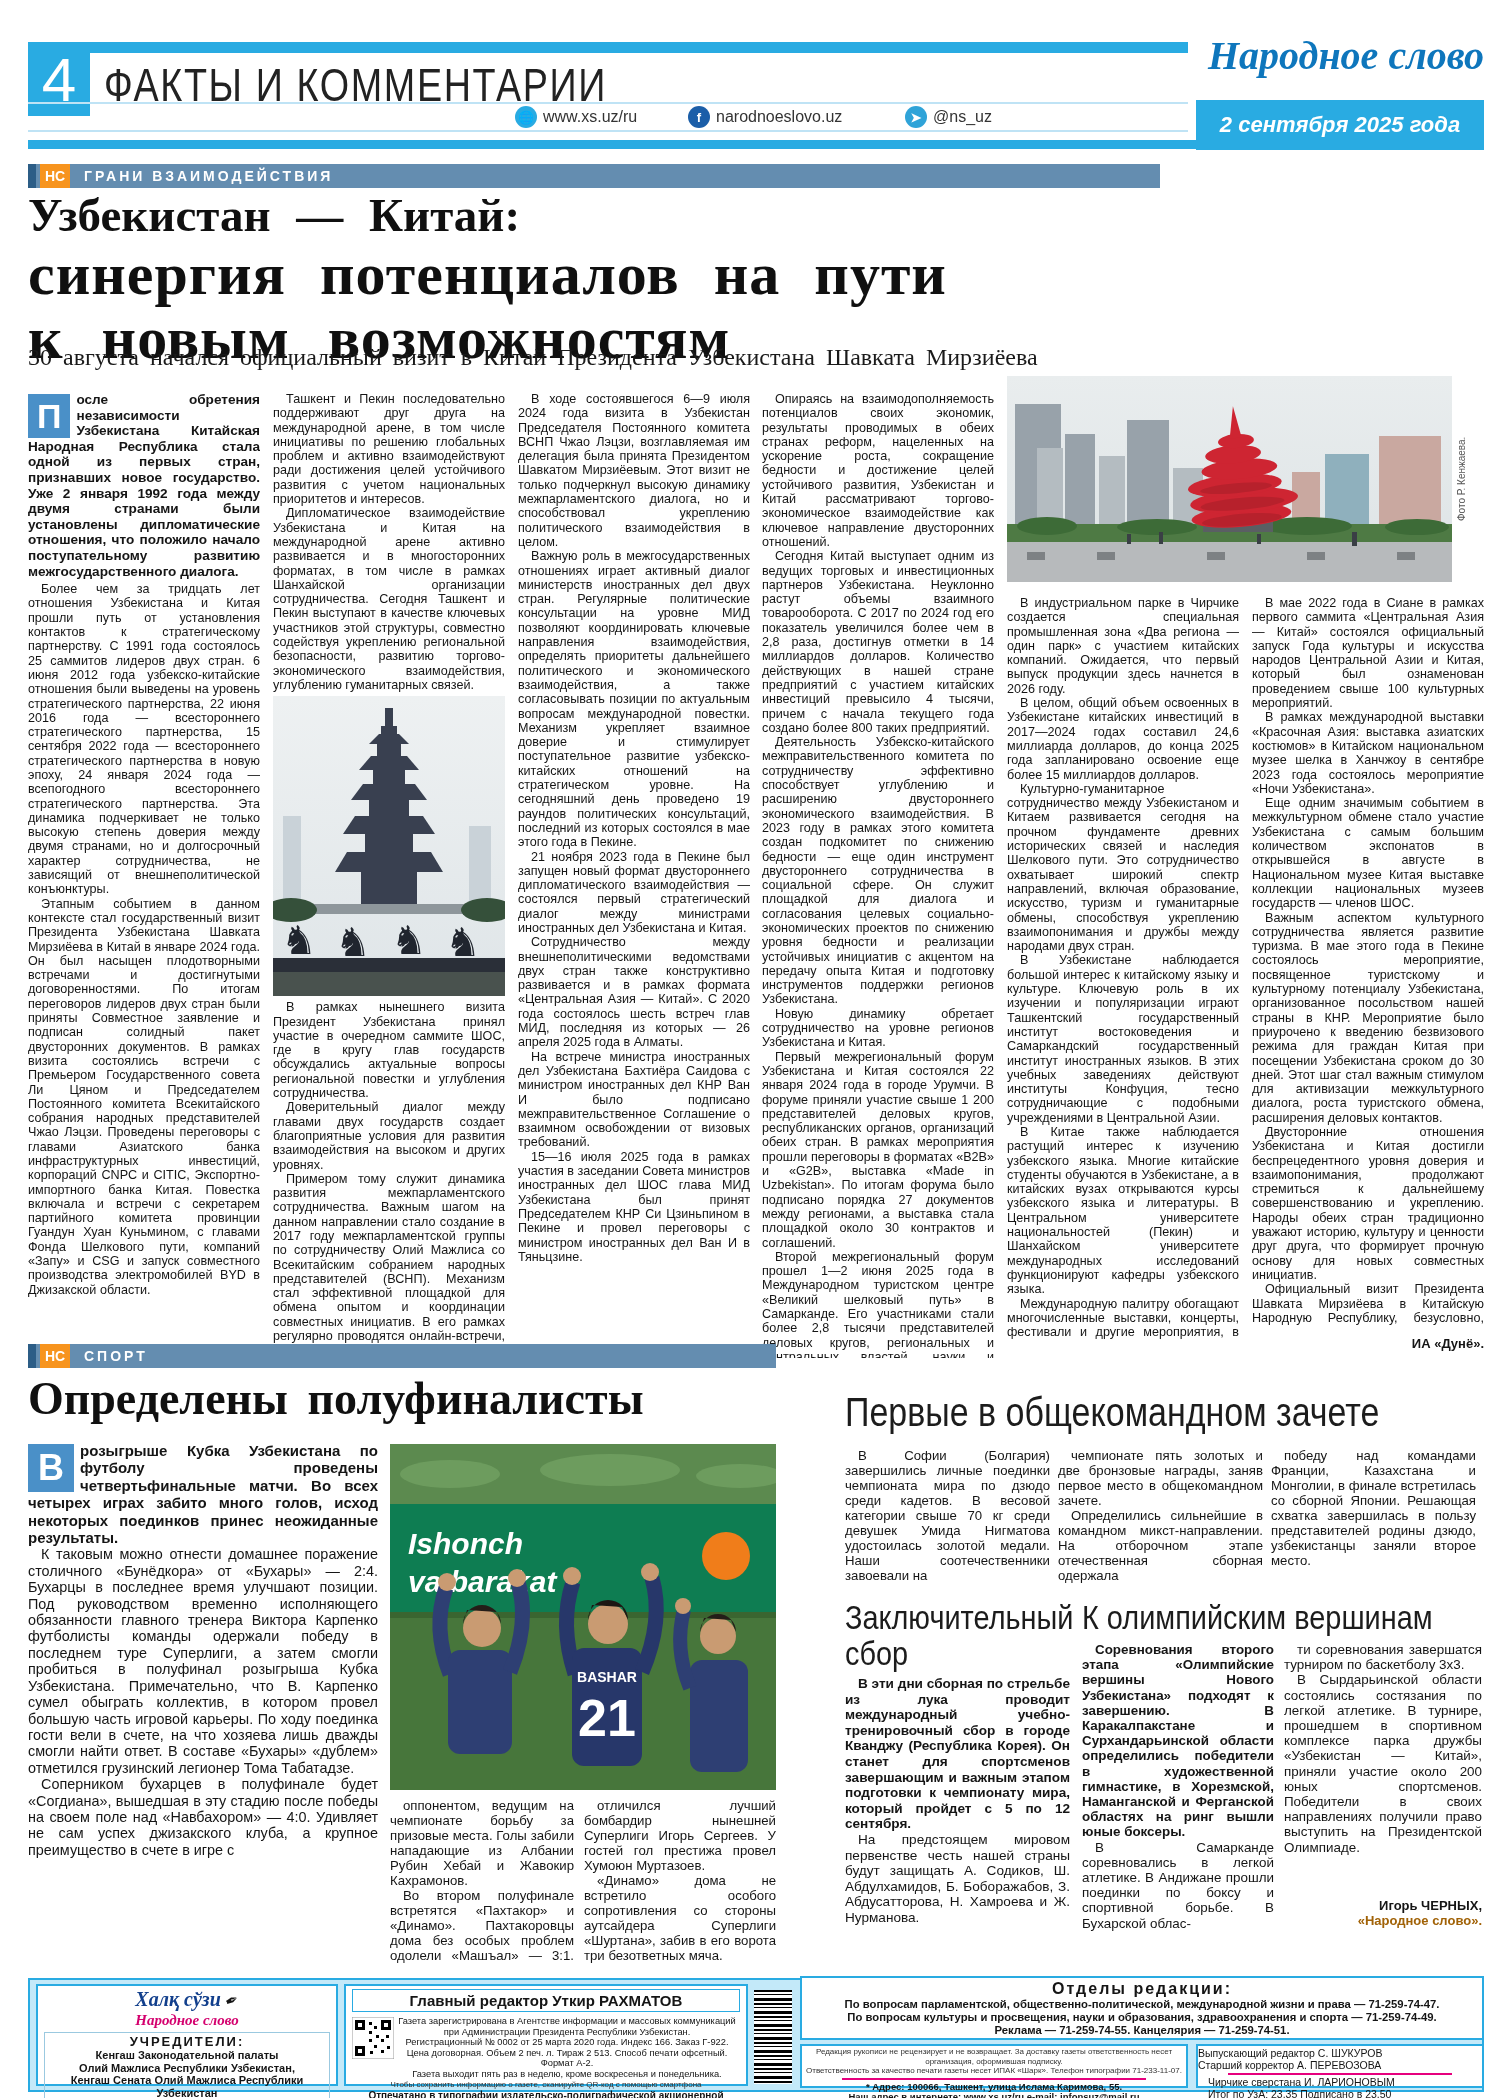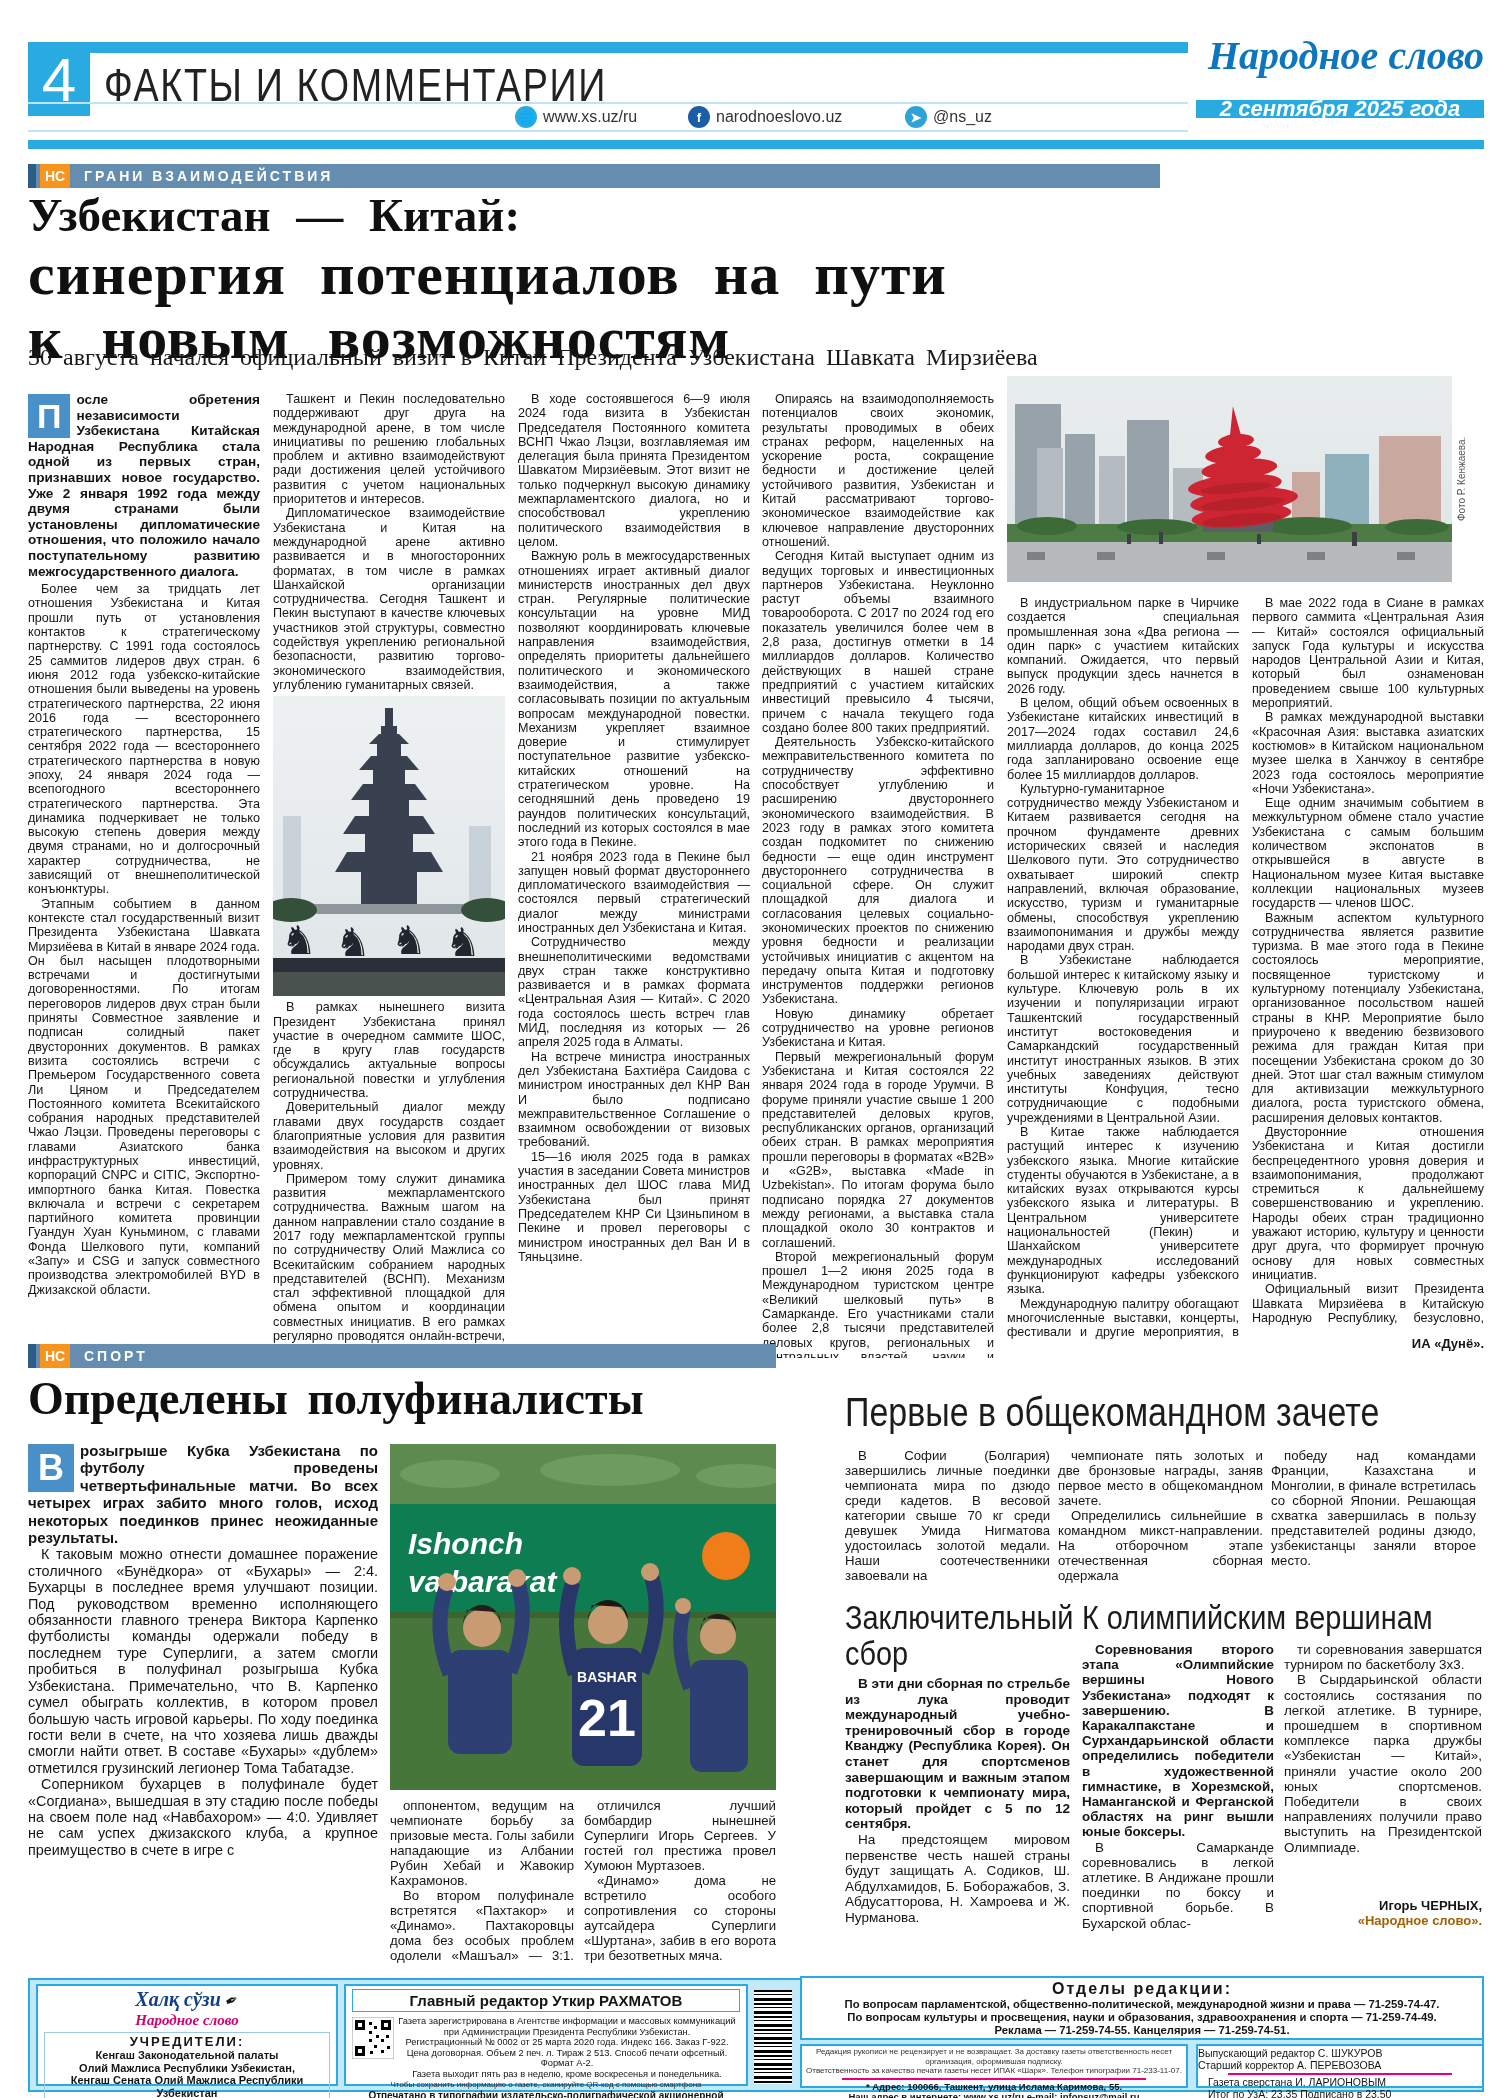--- a/index.html
+++ b/index.html
@@ -13,21 +13,21 @@
   #topband{left:90px;top:42px;width:1098px;height:11px;}
   #section-title{left:104px;top:58px;font-size:46px;letter-spacing:2px;transform:scaleX(.82);
                  transform-origin:left;white-space:nowrap;color:#222;}
   #masthead{left:1160px;top:32px;width:324px;height:48px;text-align:right;
             font-family:"Liberation Serif",serif;font-style:italic;font-weight:bold;font-size:40px;color:#0e76bc;}
   #hdr-rule-top{left:28px;top:102px;width:1160px;height:2px;background:#bfe3f5;}
   #hdr-rule-bot{left:28px;top:130px;width:1160px;height:2px;background:#bfe3f5;}
   .hdr-link{top:104px;height:26px;display:flex;align-items:center;gap:6px;font-size:16px;color:#333;}
   .icn{width:22px;height:22px;border-radius:50%;color:#fff;display:flex;align-items:center;justify-content:center;
        font-size:13px;font-weight:bold;}
-  #datebox{left:1196px;top:100px;width:288px;height:18px;display:flex;align-items:center;justify-content:center;
+  #datebox{left:1196px;top:100px;width:288px;height:50px;display:flex;align-items:center;justify-content:center;
            color:#fff;font-weight:bold;font-size:22px;font-style:italic;}
   #bigrule{left:28px;top:140px;width:1456px;height:9px;}
   
   .kicker{height:24px;background:#648db0;display:flex;align-items:center;}
   .kicker .tick{width:8px;height:24px;background:#2c5d86;margin-right:4px;}
   .kicker .badge{width:30px;height:24px;background:#f7941e;color:#fff;font-weight:bold;font-size:14px;
                  display:flex;align-items:center;justify-content:center;}
   .kicker .lbl{color:#fff;font-weight:bold;font-size:14px;letter-spacing:3px;margin-left:14px;}
   
   .hl{font-family:"Liberation Serif",serif;font-weight:bold;color:#101010;white-space:nowrap;}
@@ -480,18 +480,18 @@
     </div>
   </div>
 
   <div class="abs fbox" style="left:1196px;top:2044px;width:288px;height:44px;">
     <div style="font-size:10.5px;line-height:11.5px;padding:2px 0 0;">
       <span>Выпускающий редактор  С. ШУКУРОВ</span><br>
       <span>Старший корректор        А. ПЕРЕВОЗОВА</span>
     </div>
     <div class="pinkline" style="margin:2px 30px;"></div>
     <div style="font-size:10.5px;line-height:11.5px;padding:0 10px;">
-      <span>Газета сверстана И. ЛАРИОНОВЫМ</span><br>
+      <span>Чирчике сверстана И. ЛАРИОНОВЫМ</span><br>
       <span>Итог по УзА: 23.35 Подписано в 23.50</span>
     </div>
   </div>
 
 </div>
 
 </body></html>

